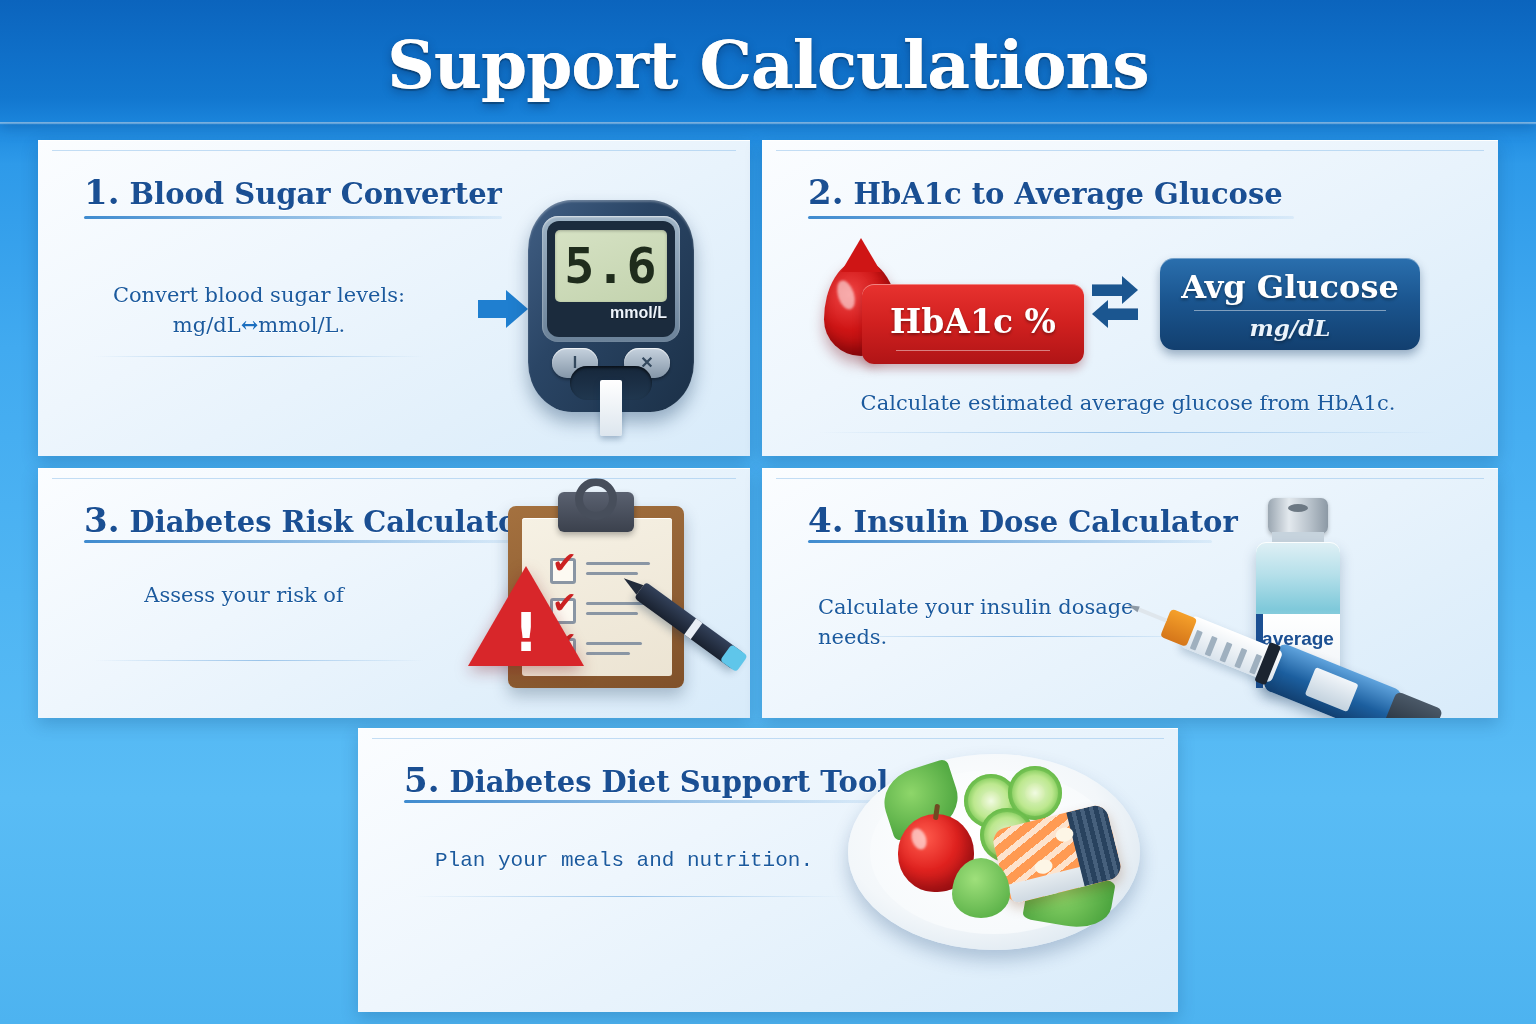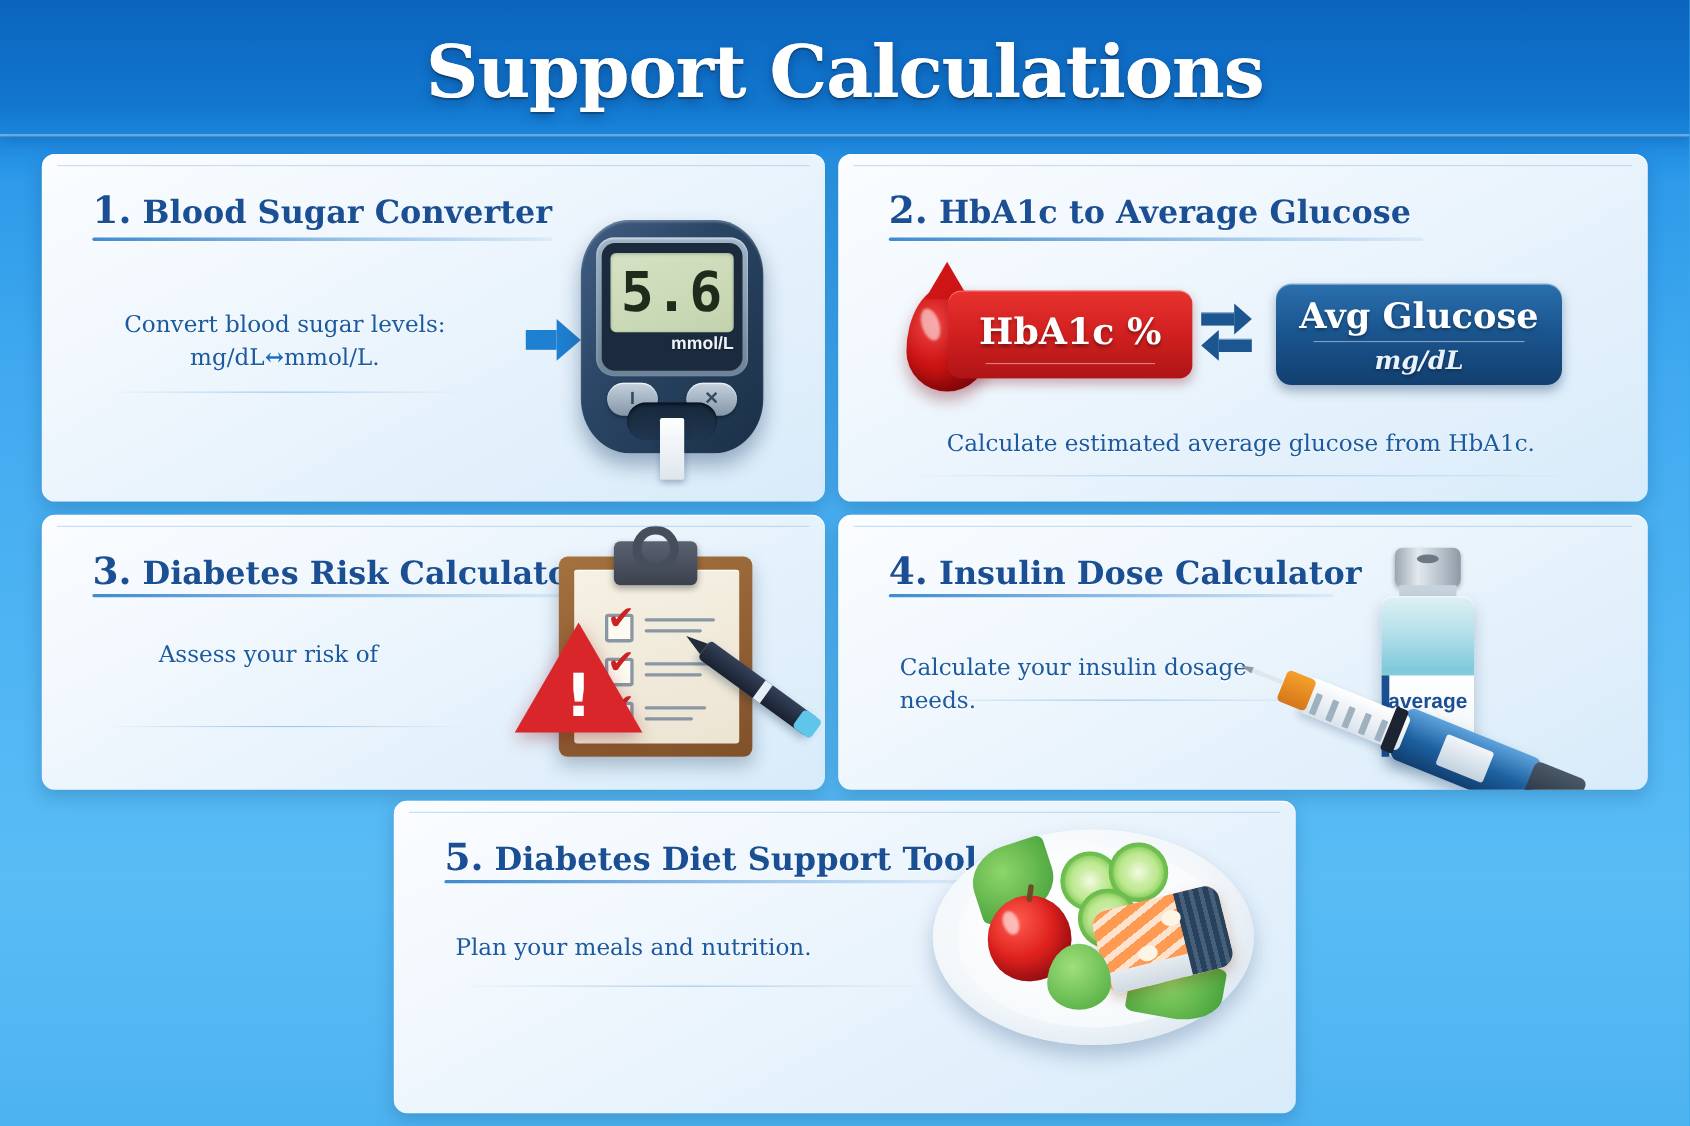--- a/index.html
+++ b/index.html
@@ -28,21 +28,21 @@
     position:absolute;left:0;top:26px;width:1536px;text-align:center;
     font-family:"DejaVu Serif", serif;
     font-weight:bold;font-size:66px;letter-spacing:-1px;color:#ffffff;
     text-shadow:0 2px 1px rgba(0,0,0,.28), 0 4px 10px rgba(0,30,70,.35);
     background:linear-gradient(180deg,#ffffff 55%,#d8e8f7 100%);
     -webkit-background-clip:text;
   }
 
   
   .card{
-    position:absolute;border-radius:12px;
+    position:absolute;border-radius:0;
     background:linear-gradient(152deg,#fbfdff 0%,#eef6fd 40%,#e2f0fb 72%,#d8ebfa 100%);
     box-shadow:0 6px 16px rgba(4,50,100,.22), inset 0 1px 0 rgba(255,255,255,.95);
     overflow:hidden;
   }
   .card::after{
     content:"";position:absolute;left:14px;right:14px;top:10px;height:1px;
     background:rgba(150,195,235,.55);
   }
   .card-inner{position:absolute;left:0;top:0;right:0;bottom:0;}
   .card-head{
@@ -144,20 +144,21 @@
     border-bottom:34px solid #cf1515;
   }
   .drop-gloss{
     position:absolute;left:14px;top:20px;width:16px;height:30px;border-radius:50%;
     background:rgba(255,255,255,.55);filter:blur(1px);transform:rotate(-18deg);
   }
   .pill-red{
     position:absolute;border-radius:12px;
     background:linear-gradient(180deg,#e8322f 0%,#d0201f 50%,#b01416 100%);
     box-shadow:0 5px 10px rgba(120,10,20,.3), inset 0 1px 0 rgba(255,255,255,.4);
+    margin-top:20px;
   }
   .pill-blue{
     position:absolute;border-radius:14px;
     background:linear-gradient(180deg,#2a6fae 0%,#1b5690 45%,#123f6f 100%);
     box-shadow:0 5px 10px rgba(10,45,90,.35), inset 0 1px 0 rgba(255,255,255,.35);
   }
   .pill-text{
     position:absolute;left:0;right:0;text-align:center;color:#fff;
     font-family:"DejaVu Serif", serif;font-weight:bold;
     text-shadow:0 2px 3px rgba(0,0,0,.35);
@@ -488,21 +489,21 @@
     </div>
   </div>
 
   <div class="card" style="left:358px;top:728px;width:820px;height:284px;">
     <div class="card-inner">
       <div class="card-head">
         <span class="card-title"><span class="num">5.</span> <span>Diabetes Diet Support Tool</span></span>
       </div>
       <div class="title-rule" style="top:72px;width:472px;"></div>
 
-      <div class="card-body" style="left:56px;top:118px;width:440px;text-align:left;">
+      <div class="card-body" style="left:46px;top:118px;width:440px;text-align:center;font-family:Liberation Mono, monospace;">
         <div>Plan your meals and nutrition.</div>
       </div>
       <div class="body-rule" style="left:56px;top:168px;width:430px;"></div>
 
       <div class="plate" style="left:490px;top:26px;width:300px;height:200px;">
         <div class="plate-disc"></div>
         <div class="plate-rim"></div>
 
         <div class="greens" style="left:36px;top:14px;width:74px;height:64px;transform:rotate(-18deg);"></div>
         <div class="greens" style="left:178px;top:120px;width:86px;height:52px;transform:rotate(10deg);"></div>

